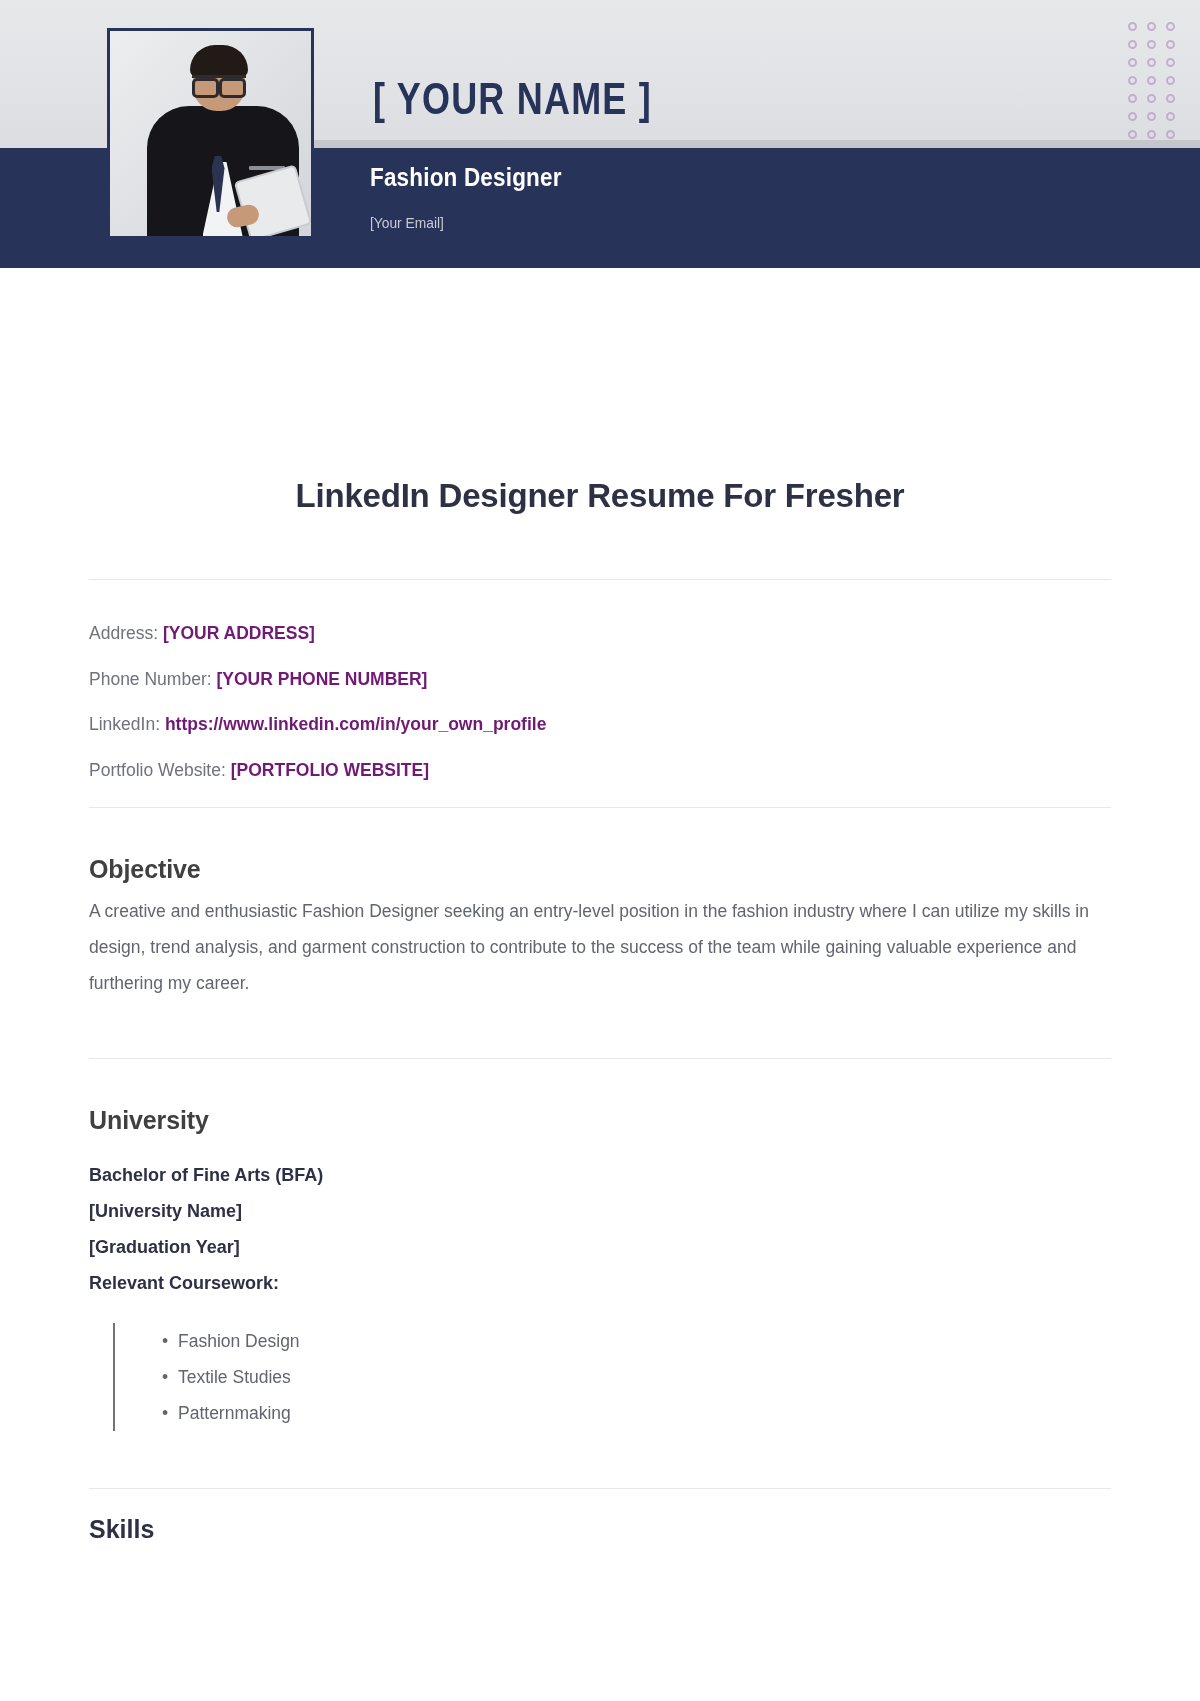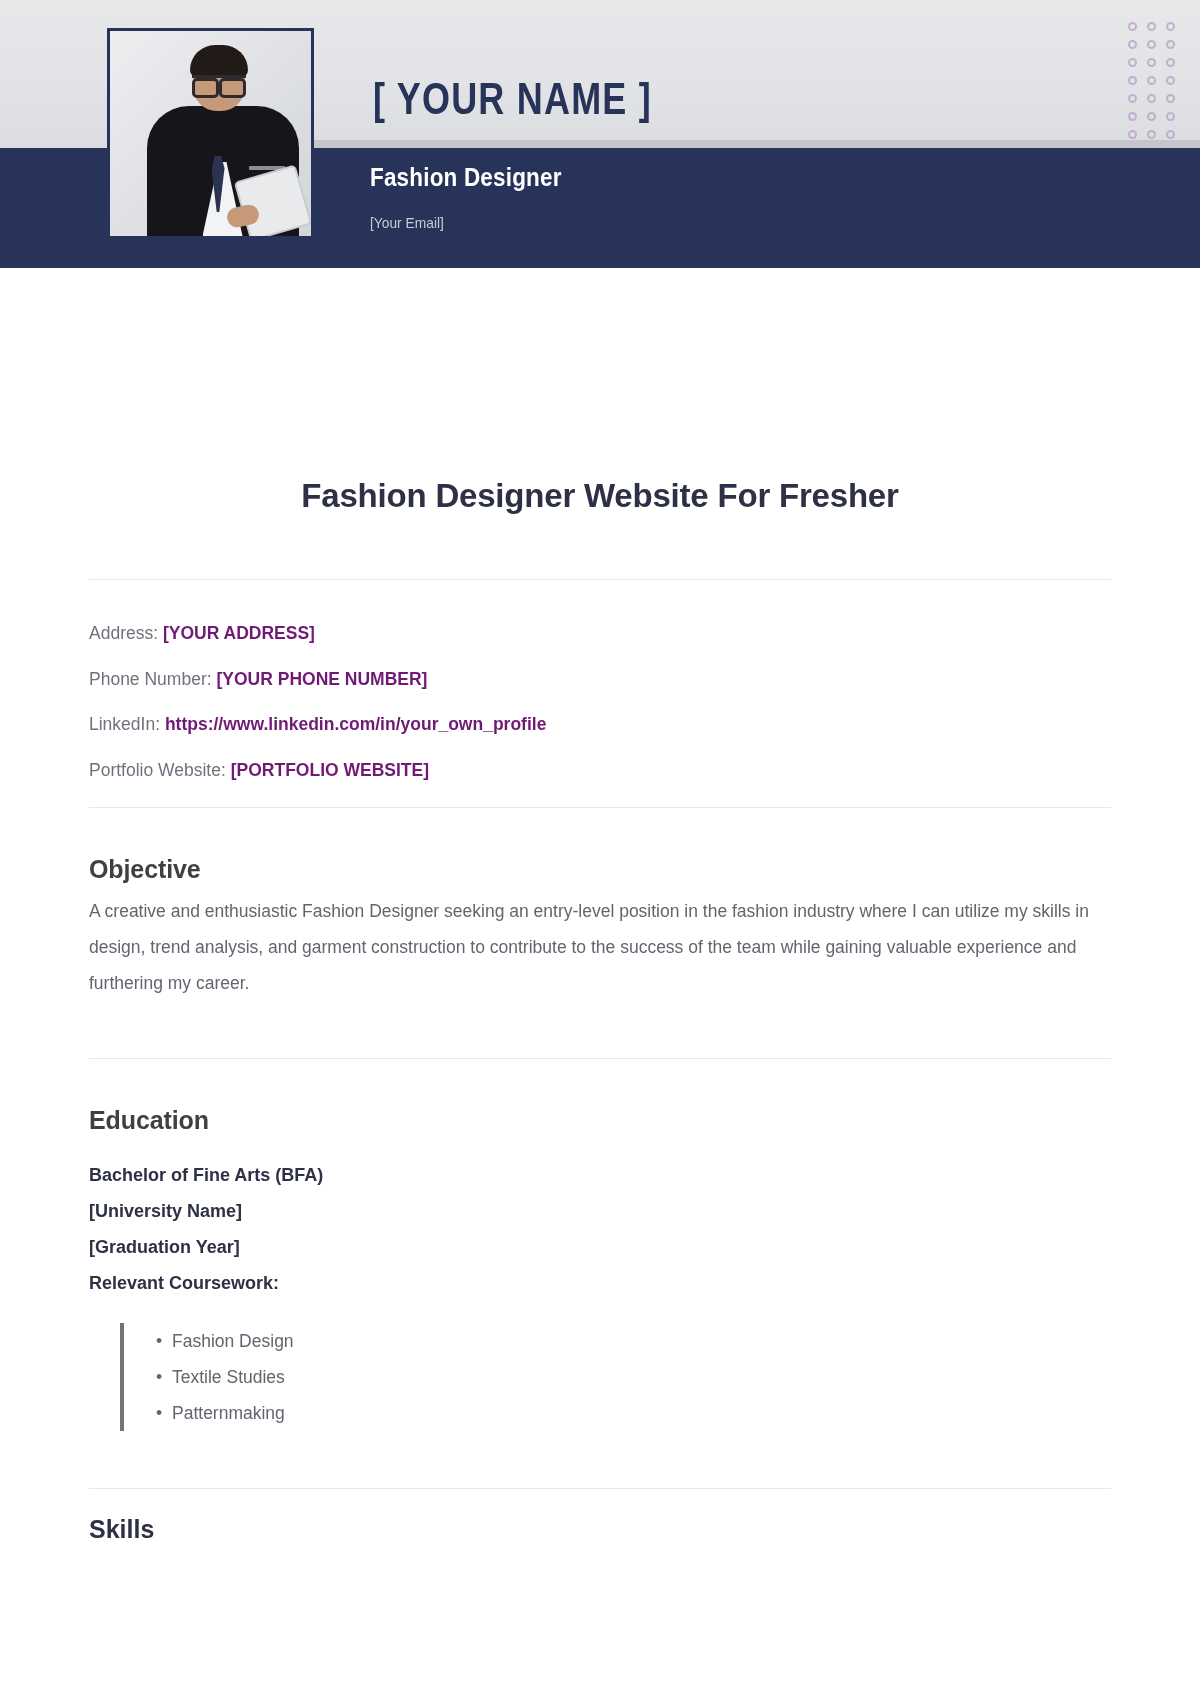--- a/index.html
+++ b/index.html
@@ -144,23 +144,23 @@
   .section-body {
     margin-top:9px; font-size:17.5px; color:#62656f;
     line-height:36px;
   }
 
   .edu-lines { margin-top:22px; }
   .edu-line {
     font-size:18px; font-weight:700; color:#2e3145; line-height:36px;
   }
   .course-list {
-    margin-top:22px; margin-left:31px;
-    border-left:4px solid #737373;
-    padding-left:32px;
+    margin-top:22px; margin-left:24px;
+    border-left:2px solid #737373;
+    padding-left:47px;
   }
   .course-item {
     font-size:17.5px; color:#62656f; line-height:36px;
     position:relative; padding-left:16px;
   }
   .course-item:before {
     content:"\2022"; position:absolute; left:0; top:0;
     color:#62656f; font-size:17.5px;
   }
 
@@ -217,21 +217,21 @@
     <div class="dot"></div>
     <div class="dot"></div>
     <div class="dot"></div>
     <div class="dot"></div>
     <div class="dot"></div>
   </div>
 </div>
 
 <div class="page">
 
-  <div class="doc-title">Fashion Designer Website For Fresher</div>
+  <div class="doc-title">LinkedIn Designer Resume For Fresher</div>
 
   <div class="divider"></div>
 
   <div class="contact-block">
     <div class="contact-line">
       <span>Address:</span>
       <span class="val">[YOUR ADDRESS]</span>
     </div>
     <div class="contact-line">
       <span>Phone Number:</span>
@@ -250,21 +250,21 @@
   <div class="divider sec-gap-a"></div>
 
   <div class="section">
     <div class="section-title">Objective</div>
     <div class="section-body">A creative and enthusiastic Fashion Designer seeking an entry-level position in the fashion industry where I can utilize my skills in design, trend analysis, and garment construction to contribute to the success of the team while gaining valuable experience and furthering my career.</div>
   </div>
 
   <div class="divider-b"></div>
 
   <div class="section">
-    <div class="section-title">Education</div>
+    <div class="section-title">University</div>
     <div class="edu-lines">
       <div class="edu-line">Bachelor of Fine Arts (BFA)</div>
       <div class="edu-line">[University Name]</div>
       <div class="edu-line">[Graduation Year]</div>
       <div class="edu-line">Relevant Coursework:</div>
     </div>
     <div class="course-list">
       <div class="course-item">Fashion Design</div>
       <div class="course-item">Textile Studies</div>
       <div class="course-item">Patternmaking</div>

